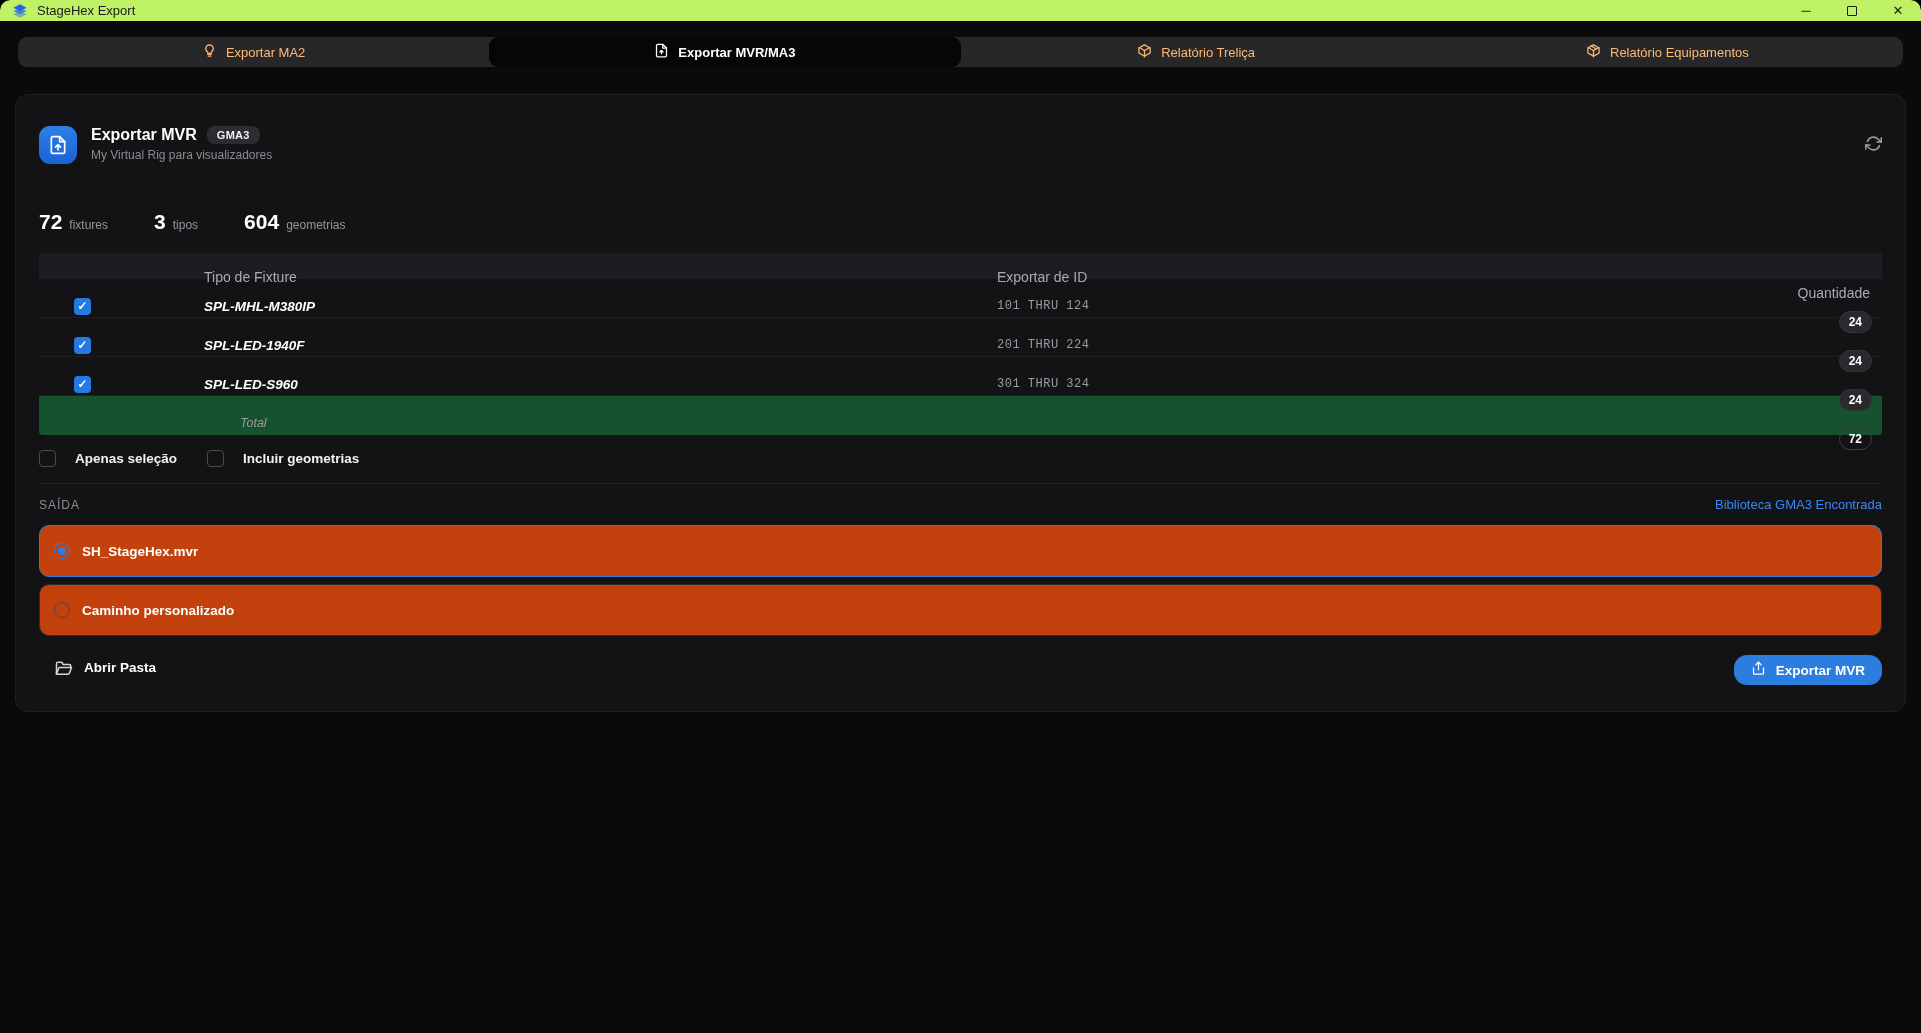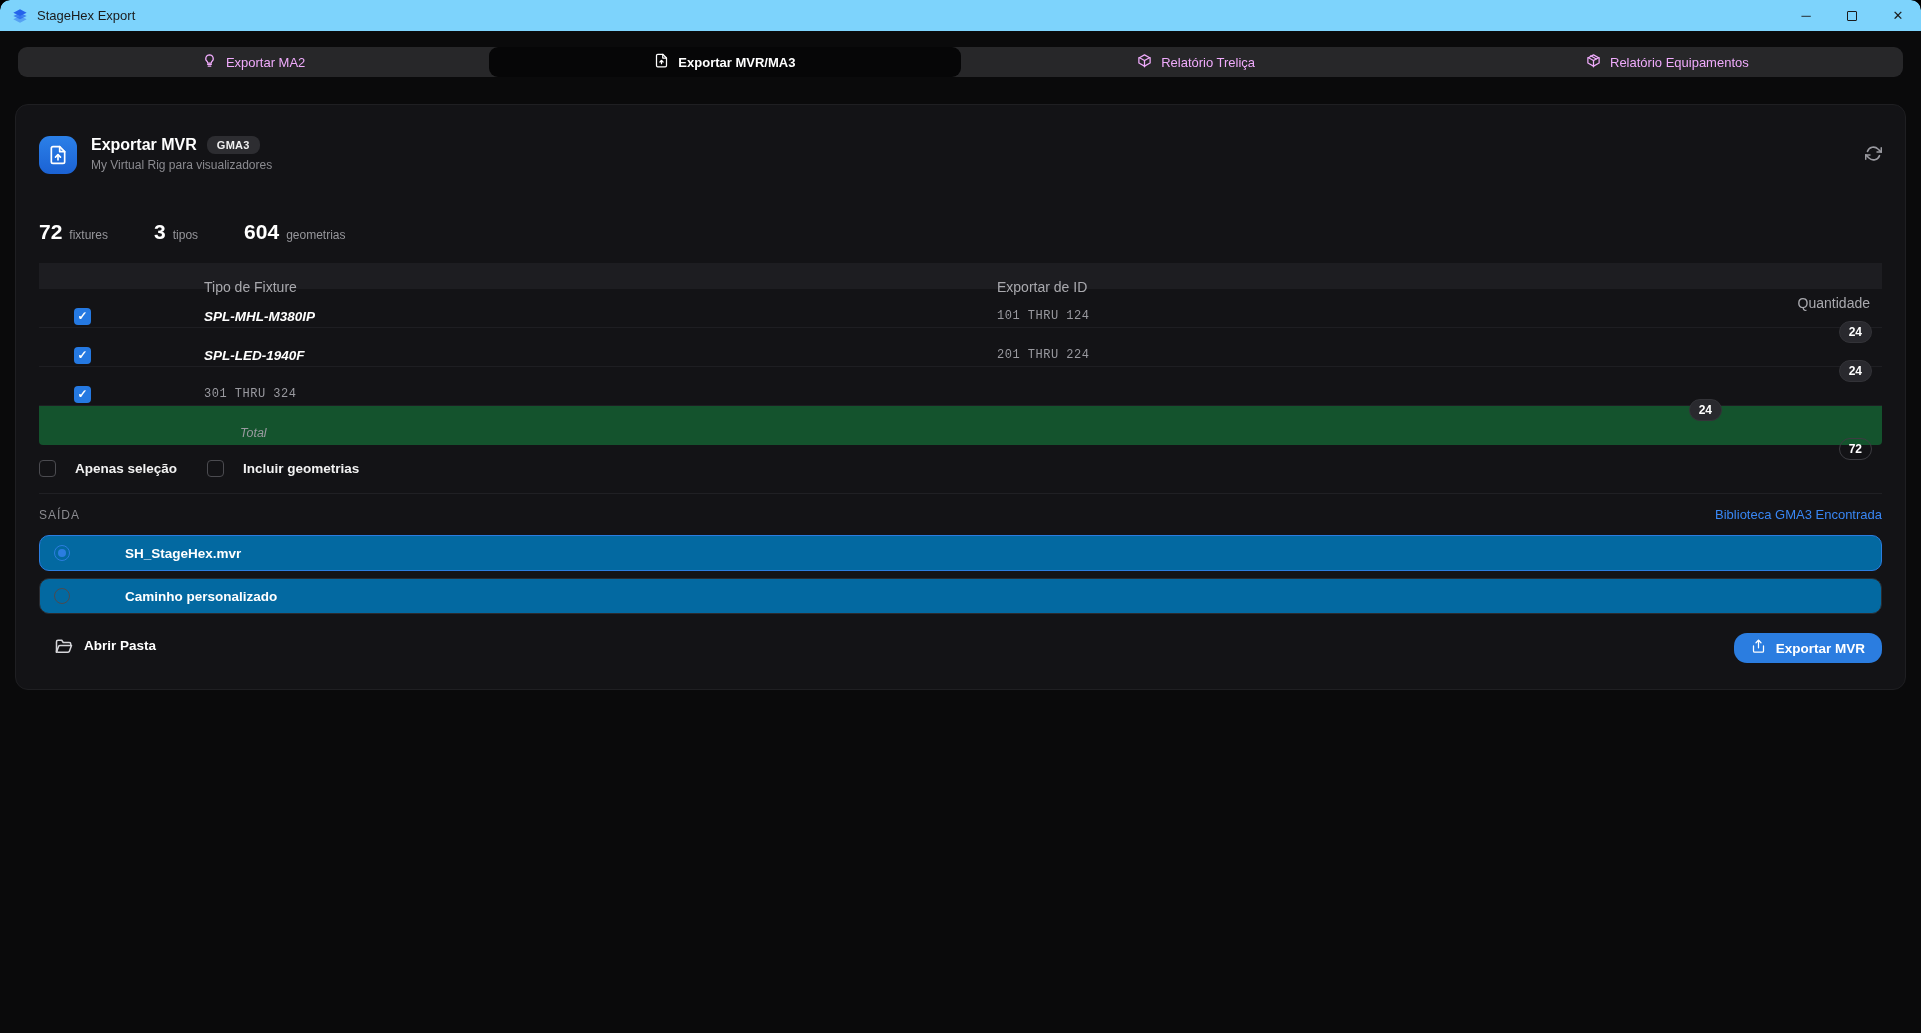--- a/index.html
+++ b/index.html
@@ -1,31 +1,31 @@
 <!DOCTYPE html>
 <html style="--accent_blue: #2b7de0; --link_blue: #3987f5; --checkbox_blue: #2579e2; --titlebar_bg: #f2f2f2; --card_bg: #131316; --page_bg: #0a0a0b;"><head>
 <meta charset="utf-8">
 <style>
   * { margin:0; padding:0; box-sizing:border-box; }
   html,body { width:1921px; height:1033px; background:#000; }
   body { font-family:"Liberation Sans", sans-serif; }
   .window { width:1921px; height:1033px; background:#0a0a0b; border-radius:10px 10px 0 0; overflow:hidden; position:relative; }
 
   
-  .titlebar { height:31px; background:#7dd3fc; display:flex; align-items:center; padding-left:12px; border-radius:10px 10px 0 0; }
+  .titlebar { height:21px; background:#bef264; display:flex; align-items:center; padding-left:12px; border-radius:10px 10px 0 0; }
   .titlebar .logo { display:flex; margin-right:9px; }
   .titlebar .apptitle { font-size:13px; color:#1b1b1b; }
   .win-controls { margin-left:auto; display:flex; height:100%; }
   .win-btn { width:46px; height:100%; display:flex; align-items:center; justify-content:center; color:#1b1b1b; font-size:13px; cursor:default; }
   .win-btn .sq { width:10px; height:10px; border:1.2px solid #1b1b1b; border-radius:1px; }
 
   
   .tabbar { padding:16px 18px 0; }
   .tabs { height:30px; background:#272729; border-radius:9px; display:flex; overflow:hidden; }
-  .tab { flex:1; display:flex; align-items:center; justify-content:center; gap:9px; color:#f0abfc; font-size:13px; cursor:default; }
+  .tab { flex:1; display:flex; align-items:center; justify-content:center; gap:9px; color:#fdba74; font-size:13px; cursor:default; }
   .tab svg { width:15px; height:15px; }
   .tab.active { background:#060607; border-radius:9px; color:#fff; font-weight:bold; }
 
   
   .card { margin:27px 15px 0; background:#131316; border:1px solid #1f1f22; border-radius:13px; padding:31px 23px 26px; }
 
   .card-header { display:flex; align-items:flex-start; }
   .hdr-icon { width:38px; height:38px; border-radius:11px; background:linear-gradient(180deg,#2b80e8,#1b62d4); display:flex; align-items:center; justify-content:center; flex:0 0 auto; }
   .hdr-icon svg { width:20px; height:20px; }
   .hdr-text { margin-left:14px; }
@@ -62,21 +62,21 @@
   
   .options { display:flex; gap:30px; margin-top:15px; align-items:center; }
   .opt { display:flex; align-items:center; gap:11px; cursor:default; }
   .opt .olabel { font-size:13.5px; font-weight:bold; color:#f2f2f2;margin-left:8px; }
   .divider { border:none; border-top:1px solid #202024; margin-top:16px; }
 
   
   .section-head { display:flex; align-items:center; justify-content:space-between; margin:13px 0 13px; }
   .section-label { font-size:12px; color:#8b8b90; letter-spacing:1px; }
   .lib-link { font-size:13px; color:var(--link_blue,#3987f5); text-decoration:none; }
-  .choice { height:36px; border:1px solid #2b2b30; border-radius:10px; display:flex; align-items:center; padding:0 14px; margin-bottom:7px; background:#0369a1; cursor:default;gap:43px; }
+  .choice { height:52px; border:1px solid #2b2b30; border-radius:10px; display:flex; align-items:center; padding:0 14px; margin-bottom:7px; background:#c2410c; cursor:default; }
   .choice.selected { border:1.5px solid var(--accent_blue,#2b7de0); }
   .radio { width:16px; height:16px; border-radius:50%; border:1.5px solid #4b4b50; flex:0 0 auto; }
   .radio.on { border:1.5px solid var(--accent_blue,#2b7de0); display:flex; align-items:center; justify-content:center; }
   .radio.on::after { content:""; width:8px; height:8px; border-radius:50%; background:var(--accent_blue,#2b7de0); }
   .choice .clabel { margin-left:12px; font-size:13.5px; font-weight:bold; color:#fff; }
   .choice .cbadge { margin-left:auto; border:1px solid #3c3c41; border-radius:999px; padding:2px 11px; font-size:11px; font-weight:bold; color:#f0f0f0; }
   .choice .cbadge:empty { display:none; }
 
   
   .card-footer { display:flex; align-items:center; justify-content:space-between; margin-top:19px; }
@@ -229,20 +229,21 @@
         <div class="c-range">201 THRU 224</div>
         <div class="c-qty">
             <span class="qty-badge">24</span>
           </div>
       </div>
 
       <div class="tr row">
         <div class="c-check">
             <span class="checkbox checked">✓</span>
           </div>
+        <div class="c-name">SPL-LED-S960</div>
         <div class="c-range">301 THRU 324</div>
         <div class="c-qty">
             <span class="qty-badge">24</span>
           </div>
       </div>
 
       <div class="tr row row-total">
         <div class="c-check"></div>
         <div class="c-name">Total</div>
         <div></div>

